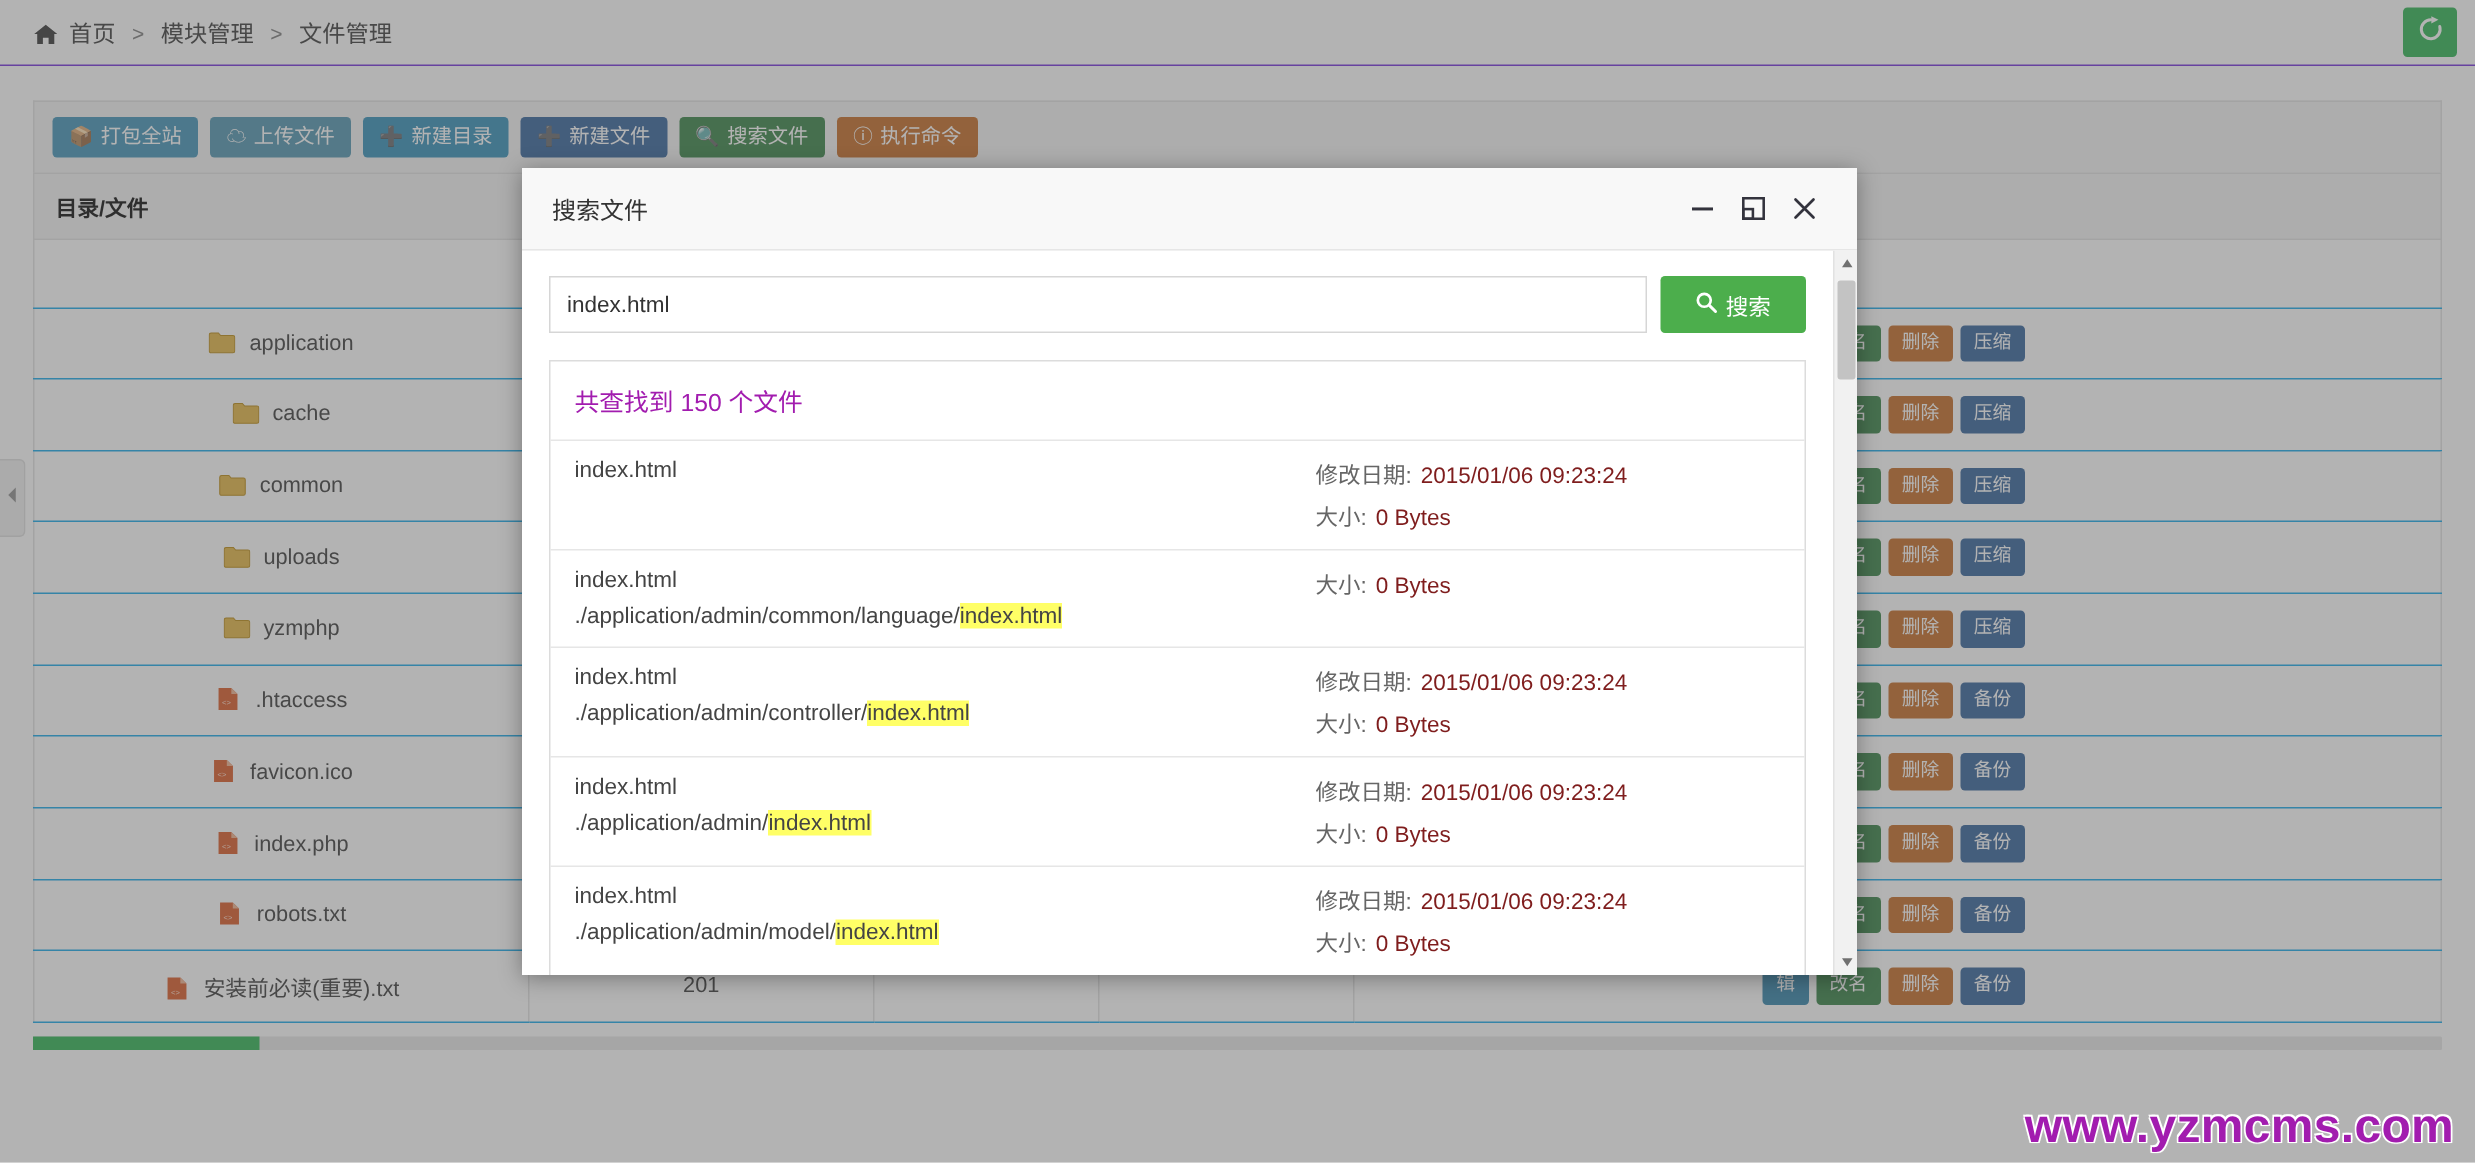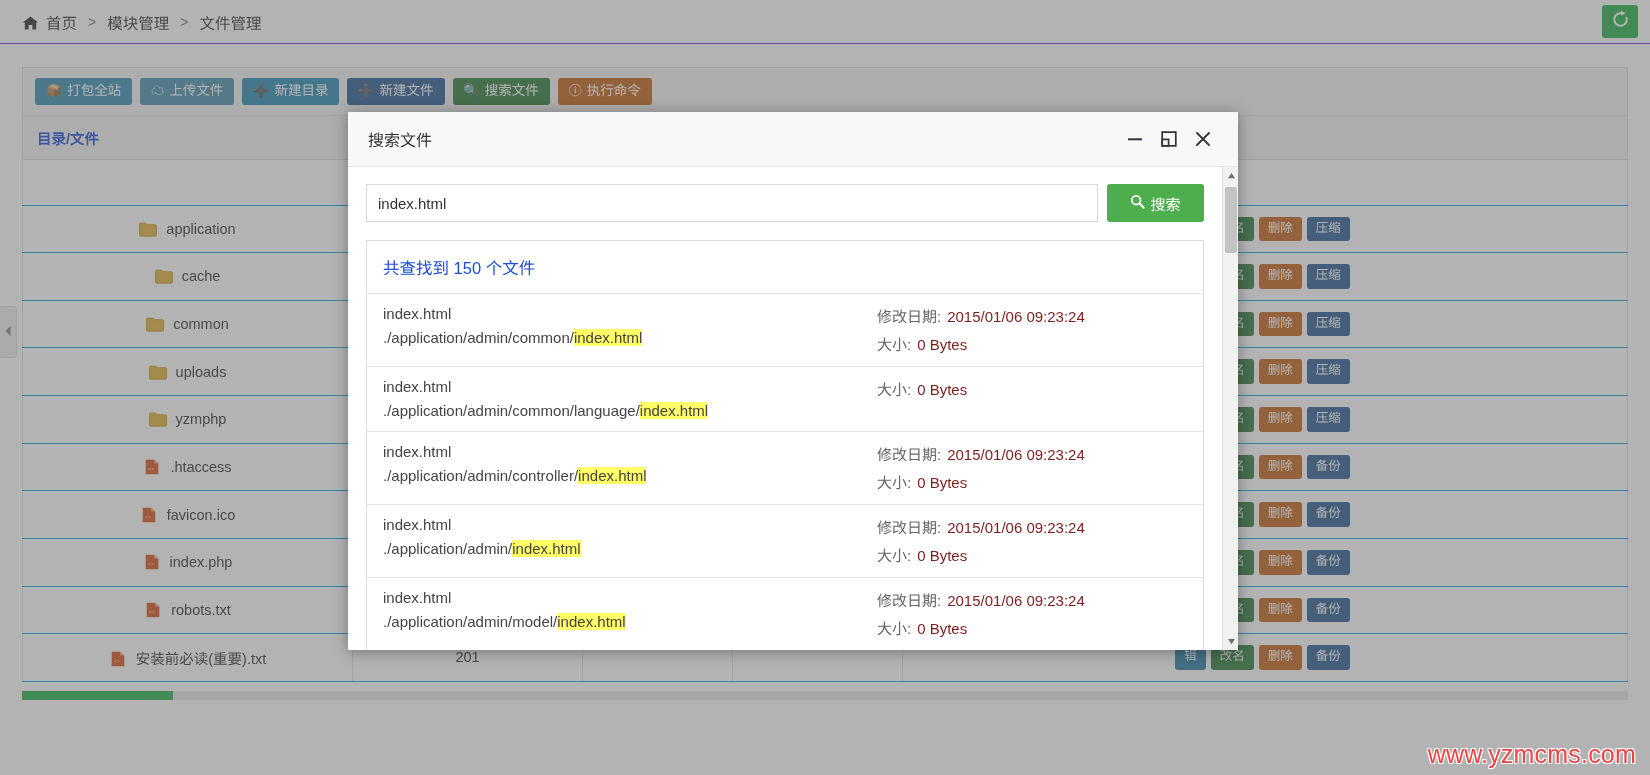--- a/index.html
+++ b/index.html
@@ -71,21 +71,21 @@
     border-collapse: collapse;
     table-layout: fixed;
     background: #fff;
   }
   table.filetable th {
     background: #f4f4f4;
     border: 1px solid #e0e0e0;
     border-right: none;
     text-align: left;
     font-size: 14.5px;
-    color: #1d4ed8;
+    color: #000000;
     padding: 11px 14px;
     font-weight: bold;
   }
   table.filetable th:last-child { border-right: 1px solid #e0e0e0; }
   table.filetable td {
     border-bottom: 1px solid #0ea5e9;
     border-left: 1px solid #e0e0e0;
     font-size: 14.5px;
     color: #333;
     padding: 11px 27px;
@@ -146,23 +146,23 @@
   #dim-overlay {
     position: absolute; inset: 0;
     background: rgba(96,96,96,0.48);
     z-index: 10;
   }
 
   
   .watermark {
     position: absolute;
     right: 14px; bottom: 6px;
-    font-size: 25px;
-    font-weight: normal;
-    color: #ef4444;
+    font-size: 32px;
+    font-weight: bold;
+    color: #a21caf;
     text-shadow: 0 0 2px #fff, 1px 1px 0 #fff, -1px -1px 0 #fff, 1px -1px 0 #fff, -1px 1px 0 #fff;
     z-index: 40;
     letter-spacing: 0.2px;
   }
 
   
   #modal {
     position: absolute;
     left: 348px; top: 112px;
     width: 890px; height: 538px;
@@ -221,21 +221,21 @@
   }
 
   .results-box {
     margin: 18px 18px 0 0;
     border: 1px solid #dcdcdc;
     border-bottom: none;
     background: #fff;
   }
   .results-count {
     padding: 14px 16px 14px 16px;
-    color: #1d4ed8;
+    color: #a21caf;
     font-size: 16.5px;
   }
   .result-row {
     display: flex;
     border-top: 1px solid #e6e6e6;
     padding: 11px 16px 12px 16px;
     cursor: pointer;
   }
   .rleft { flex: 1; min-width: 0; }
   .rright { width: 310px; flex: none; }
@@ -503,21 +503,20 @@
           <span>搜索</span>
         </button>
       </div>
 
       <div class="results-box">
         <div class="results-count">共查找到 150 个文件</div>
         <div id="result-rows">
             <div class="result-row">
               <div class="rleft">
                 <div class="rname">index.html</div>
-                <div class="rpath"><span>./application/admin/common/</span><span class="hl">index.html</span><span></span></div>
               </div>
               <div class="rright">
                 <div class="rline"><span class="rlabel">修改日期:</span><span class="rval">2015/01/06 09:23:24</span></div>
                 <div class="rline"><span class="rlabel">大小:</span><span class="rval">0 Bytes</span></div>
               </div>
             </div>
             <div class="result-row">
               <div class="rleft">
                 <div class="rname">index.html</div>
                 <div class="rpath"><span>./application/admin/common/language/</span><span class="hl">index.html</span><span></span></div>

